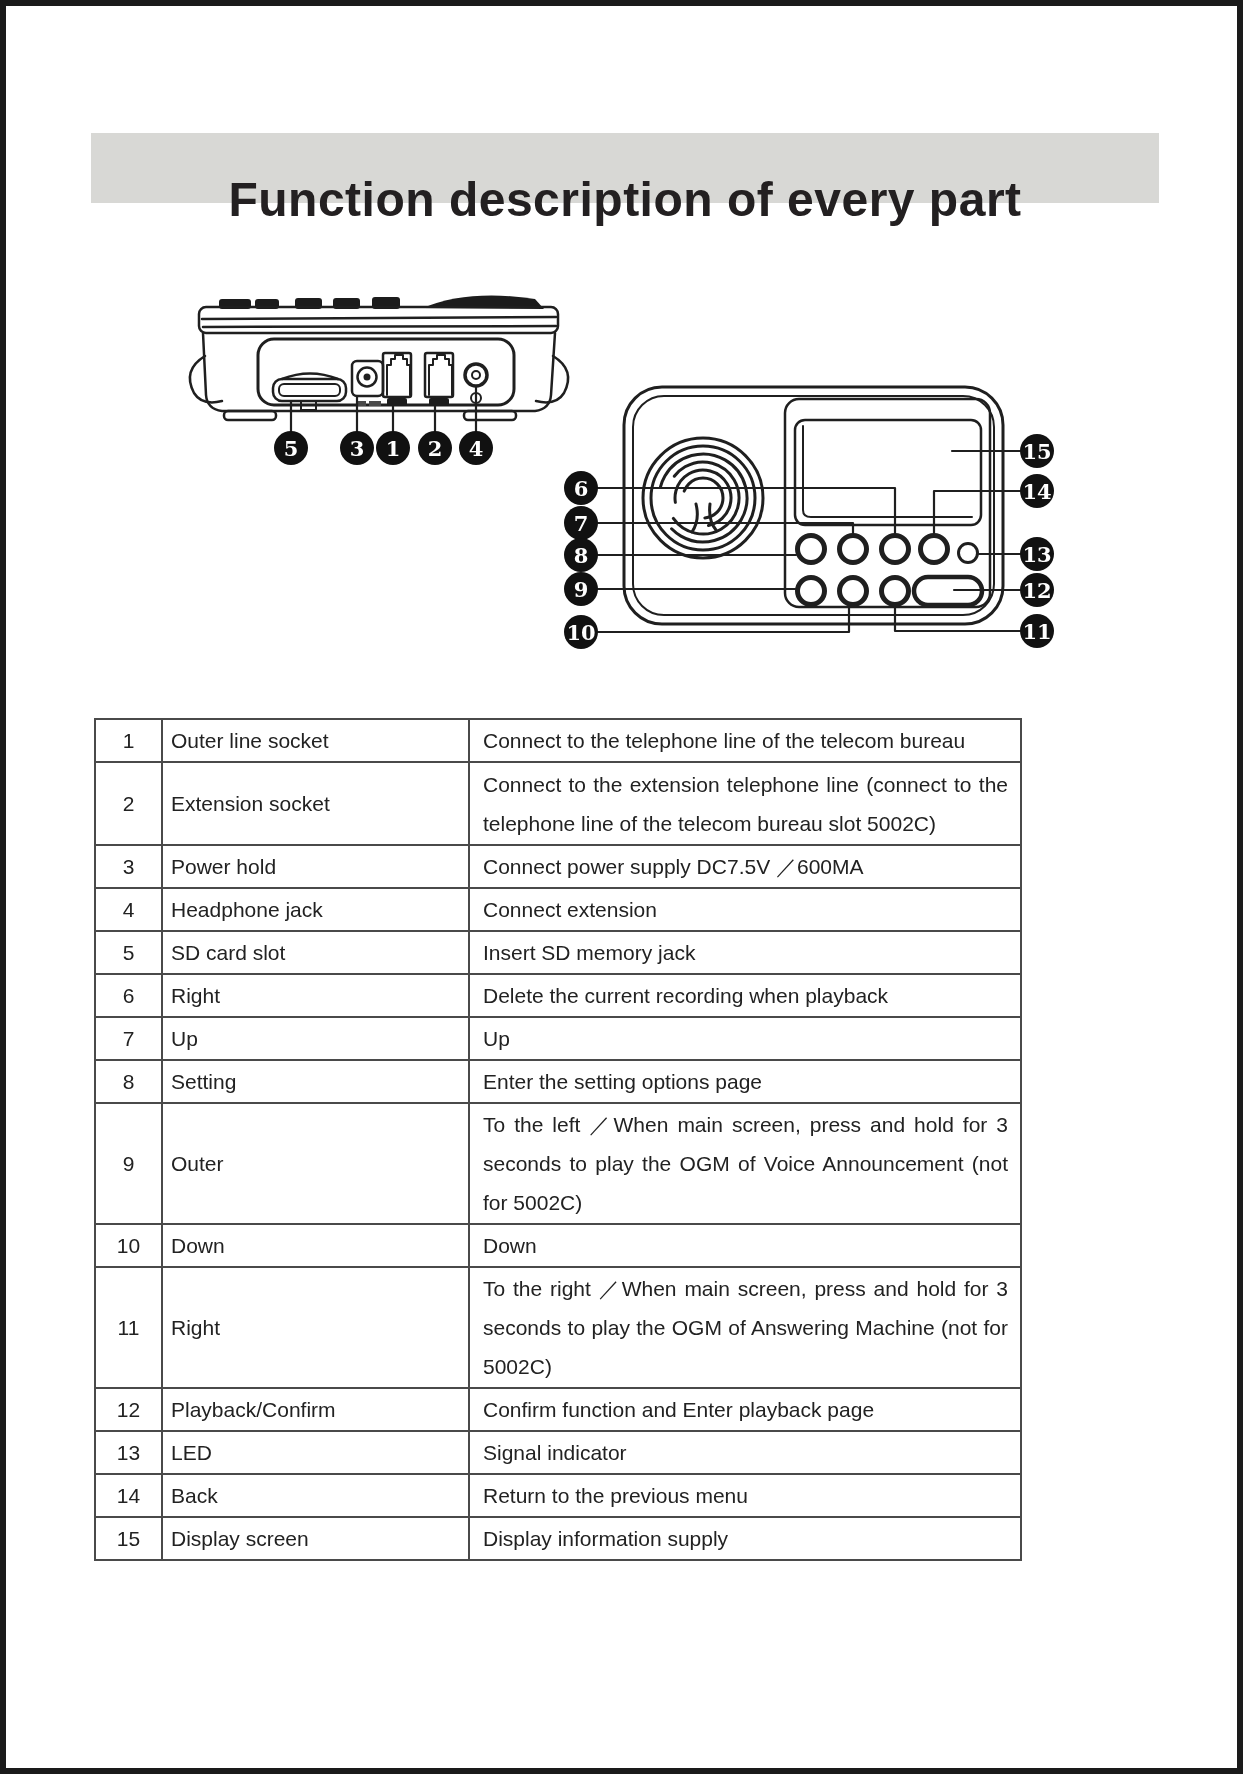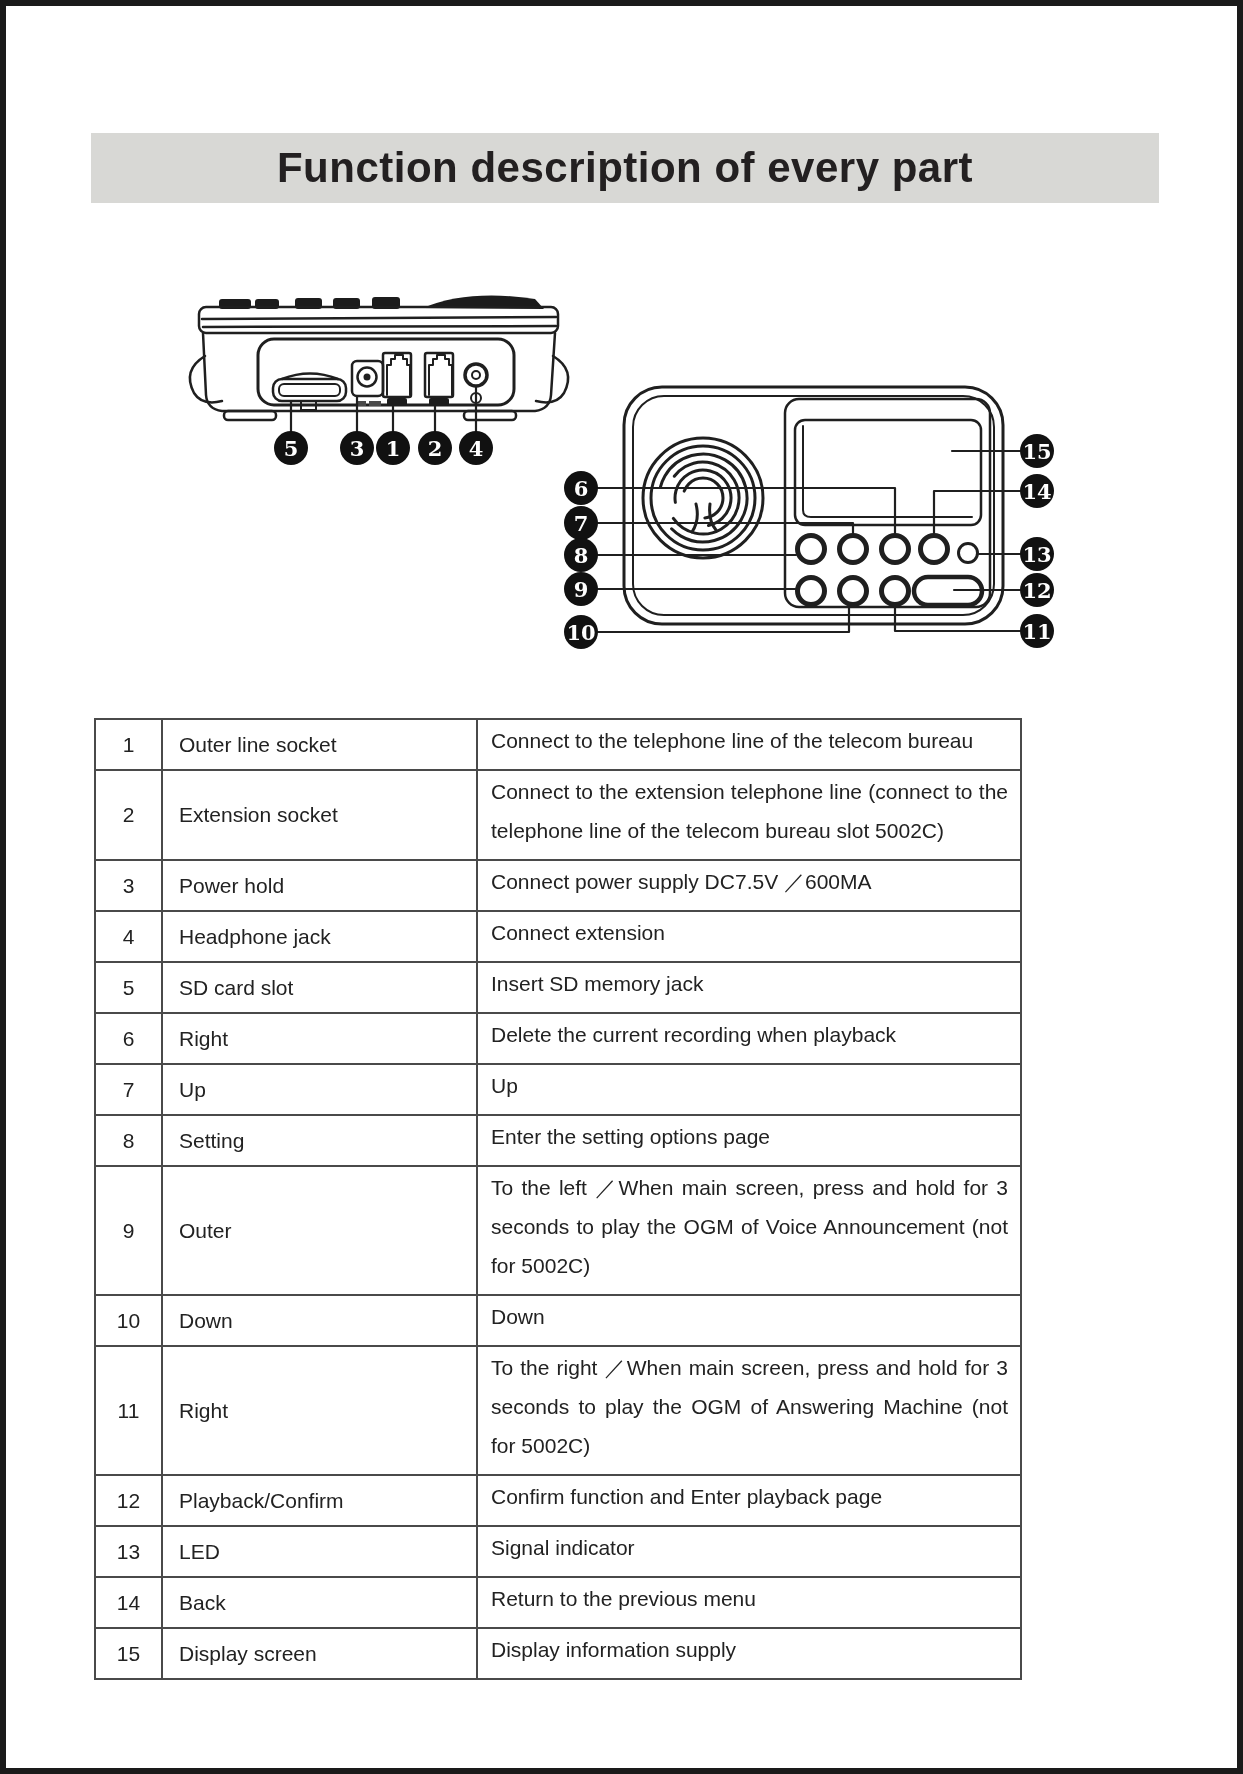--- a/index.html
+++ b/index.html
@@ -16,24 +16,25 @@
   .title-bar{
     position:absolute;
     left:85px;top:127px;
     width:1068px;height:70px;
     background:#d8d8d5;
   }
   .title-bar .title{
     width:100%;height:70px;
     line-height:70px;
     text-align:center;
-    font-size:42px;
+    font-size:48px;
     font-weight:bold;
     letter-spacing:0.5px;
     color:#232021;
+    margin-top:32px;
   }
   svg.diagram{
     position:absolute;
     left:0;top:240px;
     width:1243px;height:430px;
   }
   table.parts{
     position:absolute;
     left:88px;top:712px;
     width:928px;
@@ -41,22 +42,22 @@
     table-layout:fixed;
   }
   table.parts td{
     border:2px solid #4a4a4a;
     font-size:21px;
     color:#222222;
     vertical-align:middle;
     overflow:hidden;
   }
   td.c-num{width:63px;text-align:center;}
-  td.c-part{width:296px;padding-left:16px;}
-  td.c-desc{padding:1px 12px 9px 13px;text-align:justify;line-height:39px;}
+  td.c-part{width:296px;padding-left:8px;}
+  td.c-desc{padding:1px 12px 1px 13px;text-align:justify;line-height:39px;}
   td.c-part, td.c-num{line-height:26px;}
   tr.row-s{height:43px;}
   tr.row-d{height:83px;}
   tr.row-t{height:117px;}
   .callout-num{
     font-family:"DejaVu Serif","Liberation Serif",serif;
     font-weight:bold;
     font-size:21px;
   }
 </style>

